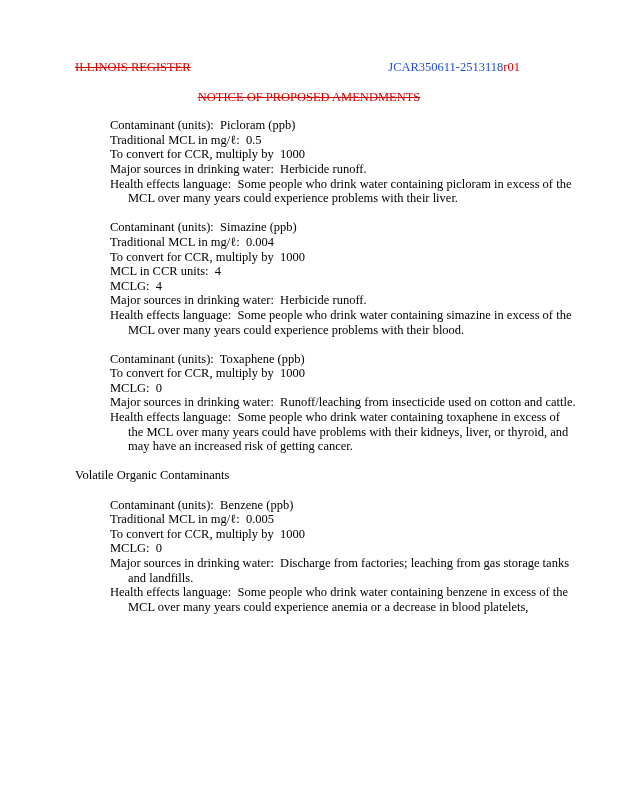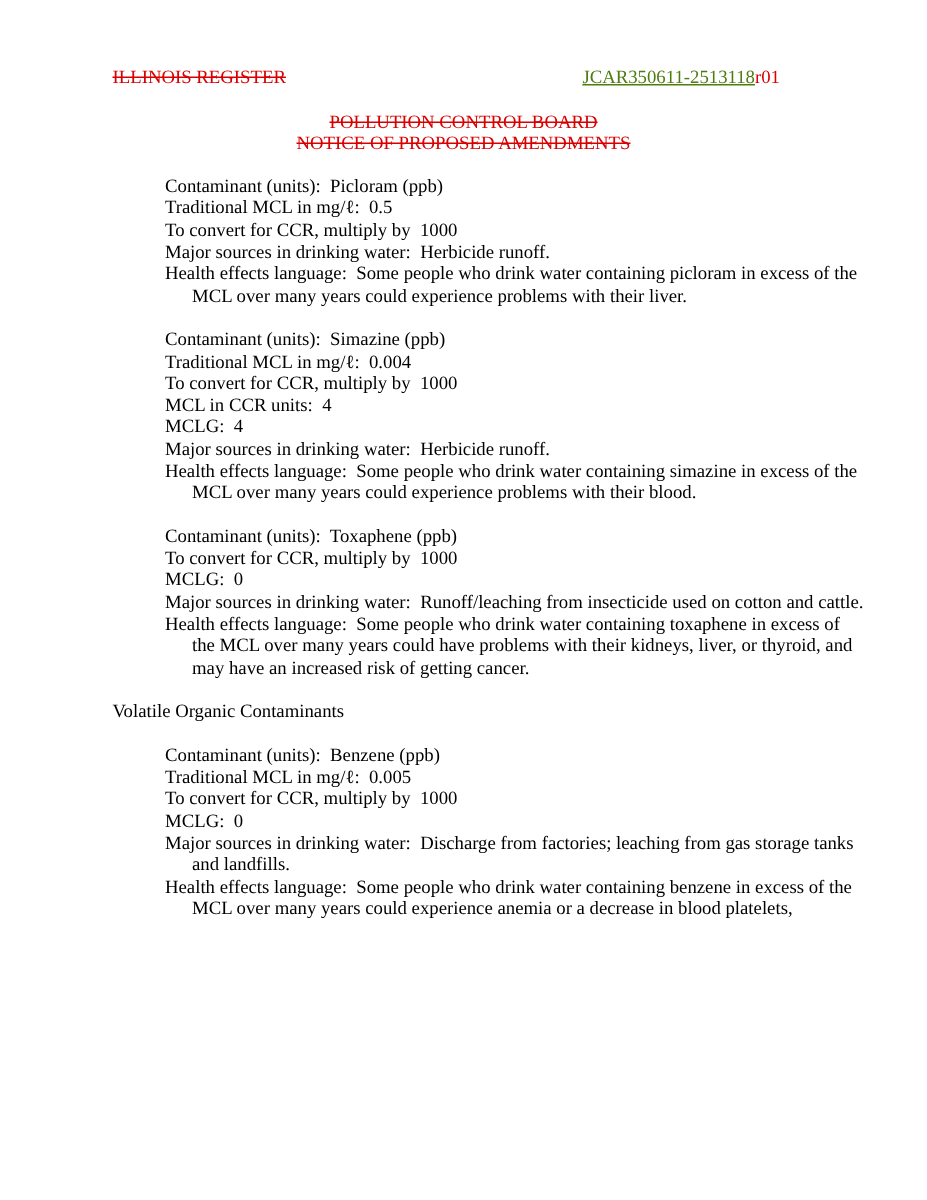--- a/index.html
+++ b/index.html
@@ -6,34 +6,33 @@
   html, body { background: #ffffff; }
   .page {
     position: relative;
     width: 618px;
     height: 640px;
     background: #ffffff;
     font-family: "Liberation Serif", "DejaVu Serif", serif;
     font-size: 12.5px;
     line-height: 14.6px;
     color: #000000;
-    padding: 44px 40px 0 75px;
+    padding: 60px 40px 0 75px;
     overflow: hidden;
   }
   .header-row {
     display: flex;
     justify-content: space-between;
     align-items: baseline;
   }
   .red { color: #d80000; }
   .strike { text-decoration: line-through; }
   .jcar-wrap { margin-right: 58px; white-space: nowrap; }
   .jcar-link {
-    color: #4d7c0f;
-    text-decoration: underline;
+    color: #1d4ed8;
     cursor: pointer;
   }
   .titles {
     margin-left: -75px;
     margin-right: -40px;
     margin-top: 15px;
     text-align: center;
   }
   .title-line { text-decoration: line-through; }
   .doc-body { margin-top: 14px; }
@@ -57,21 +56,20 @@
 <div class="page">
 
   <div class="header-row">
     <span class="red strike">ILLINOIS REGISTER</span>
     <span class="jcar-wrap">
       <a class="jcar-link">JCAR350611-2513118</a><span class="red">r01</span>
     </span>
   </div>
 
   <div class="titles">
-    <div class="red title-line">POLLUTION CONTROL BOARD</div>
     <div class="red title-line">NOTICE OF PROPOSED AMENDMENTS</div>
   </div>
 
   <div class="doc-body">
       <div class="block">
         <div class="line">Contaminant (units):  Picloram (ppb)</div>
         <div class="line">Traditional MCL in mg/ℓ:  0.5</div>
         <div class="line">To convert for CCR, multiply by  1000</div>
         <div class="line">Major sources in drinking water:  Herbicide runoff.</div>
         <div class="line">Health effects language:  Some people who drink water containing picloram in excess of the MCL over many years could experience problems with their liver.</div>

